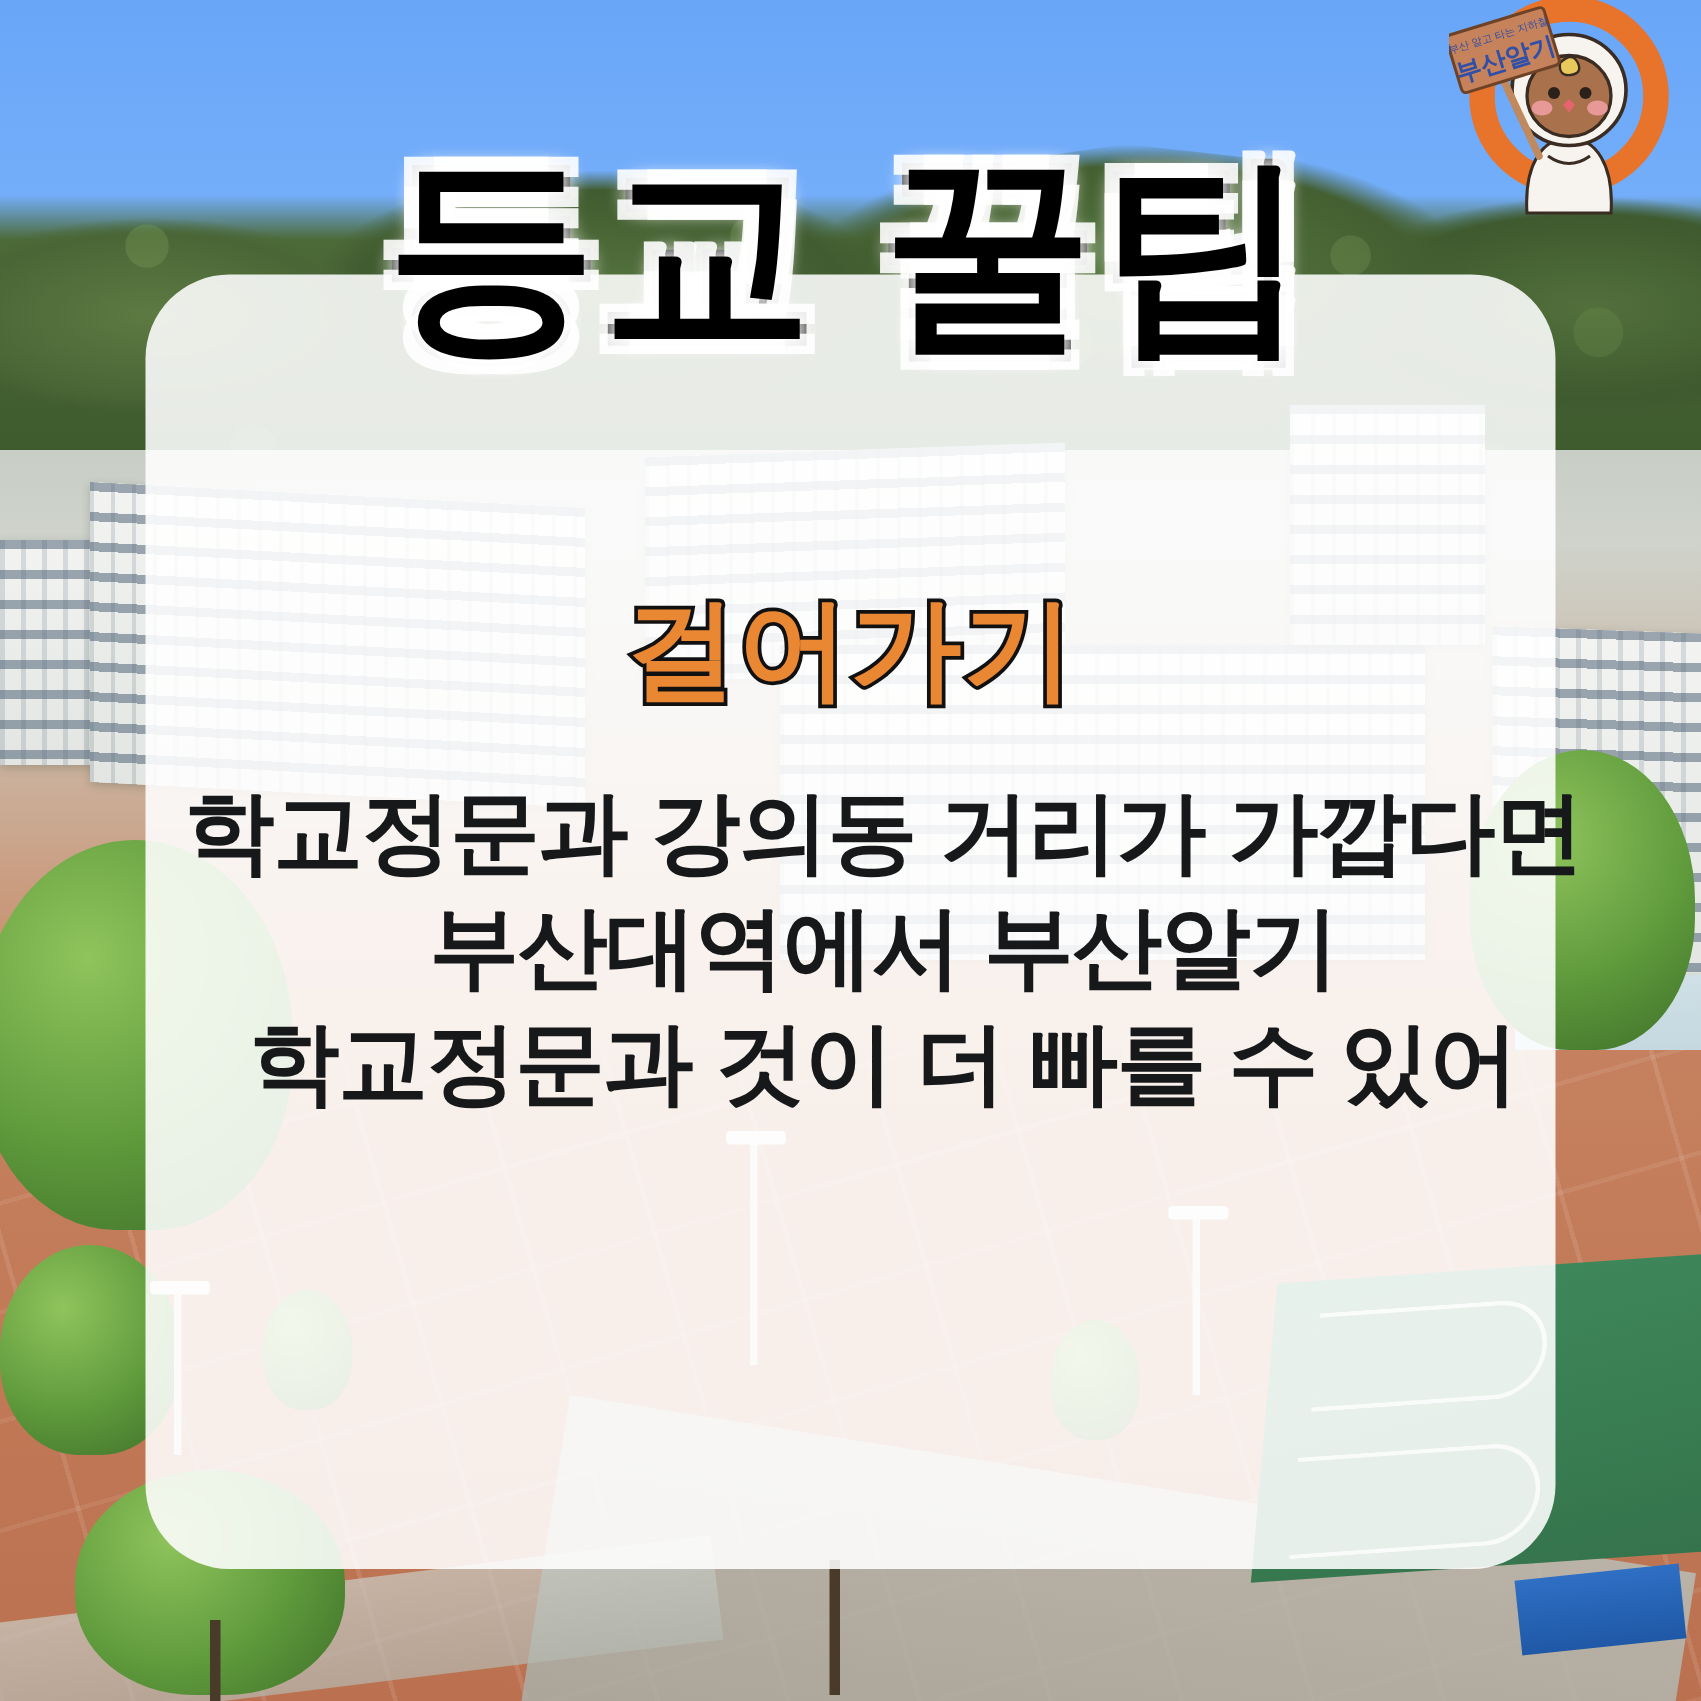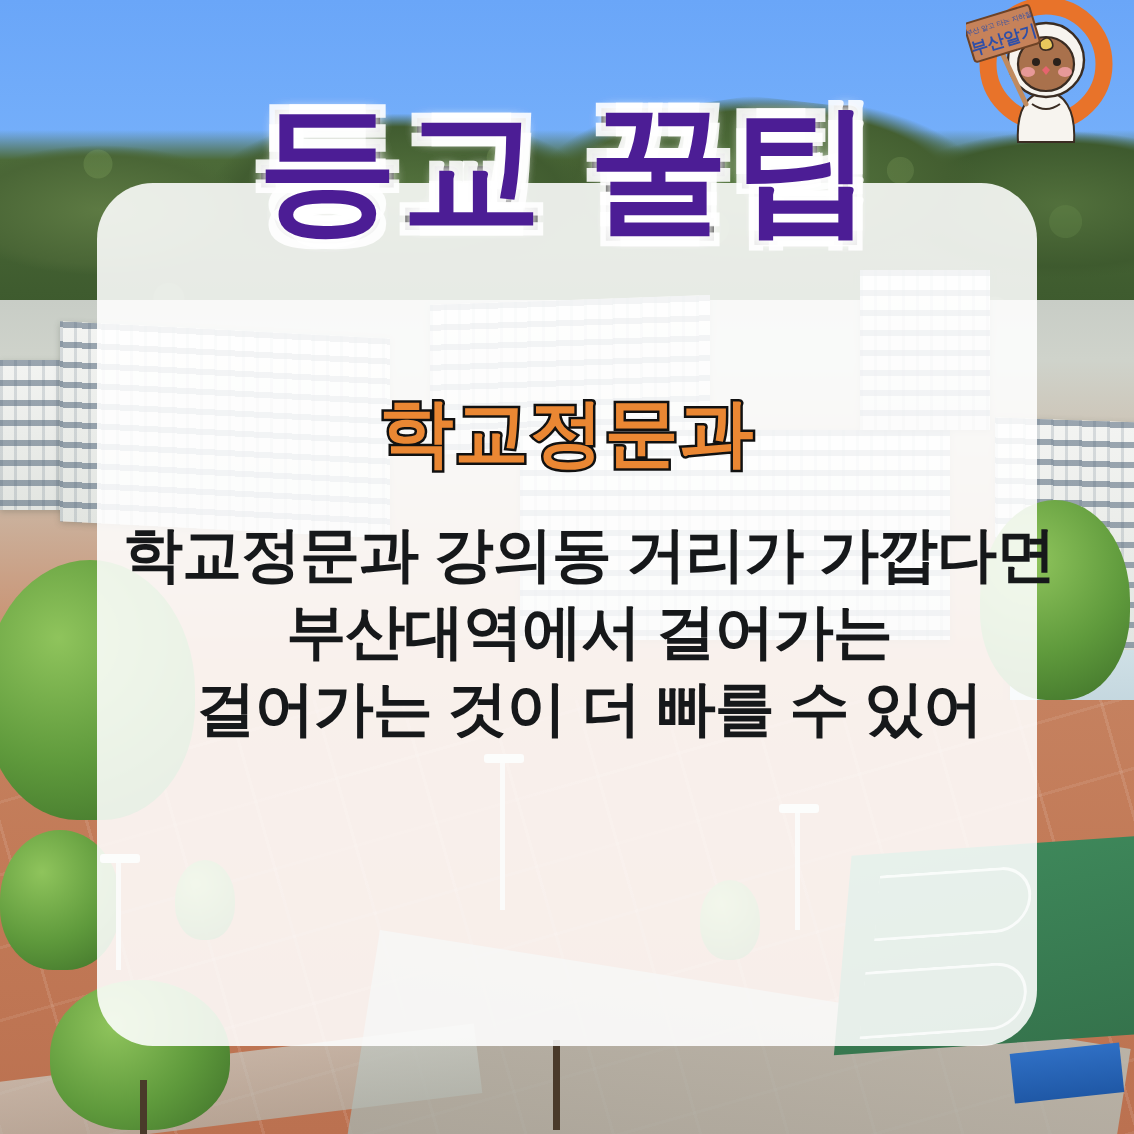--- a/index.html
+++ b/index.html
@@ -197,21 +197,21 @@
     top: 93px;
     text-align: center;
     z-index: 6;
   }
   .title {
     display: inline-block;
     font-size: 140px;
     font-weight: 700;
     letter-spacing: 4px;
     line-height: 1.08;
-    color: #4c1d95;
+    color: #000000;
     -webkit-text-stroke: 9px #101010;
     paint-order: stroke fill;
     text-shadow:
       0 0 16px #ffffff, 0 0 16px #ffffff, 0 0 14px #ffffff,
       10px 10px 0 rgba(255,255,255,.9), -10px 10px 0 rgba(255,255,255,.9),
       10px -10px 0 rgba(255,255,255,.9), -10px -10px 0 rgba(255,255,255,.9);
   }
 
   .subtitle-wrap {
     position: absolute;
@@ -308,27 +308,27 @@
     <div class="blue-tent"></div>
   </div>
 
   <div class="overlay-panel"></div>
 
   <div class="title-wrap">
     <span class="title">등교 꿀팁</span>
   </div>
 
   <div class="subtitle-wrap">
-    <span class="subtitle">학교정문과</span>
+    <span class="subtitle">걸어가기</span>
   </div>
 
   <div class="body-wrap">
     <div class="body-line">학교정문과 강의동 거리가 가깝다면</div>
-    <div class="body-line">부산대역에서 걸어가는</div>
-    <div class="body-line">걸어가는 것이 더 빠를 수 있어</div>
+    <div class="body-line">부산대역에서 부산알기</div>
+    <div class="body-line">학교정문과 것이 더 빠를 수 있어</div>
   </div>
 
   <div class="logo">
     <svg viewBox="0 0 160 160" width="160" height="160">
 
       <circle cx="80" cy="72" r="58" fill="none" stroke="#e8732a" stroke-width="17"></circle>
 
       <g>
         <path d="M52 150 C50 118 62 100 80 100 C98 100 110 118 108 150 Z" fill="#f7f4ef" stroke="#3a2c22" stroke-width="2"></path>
         <ellipse cx="80" cy="68" rx="38" ry="37" fill="#f7f4ef" stroke="#3a2c22" stroke-width="2.4"></ellipse>

